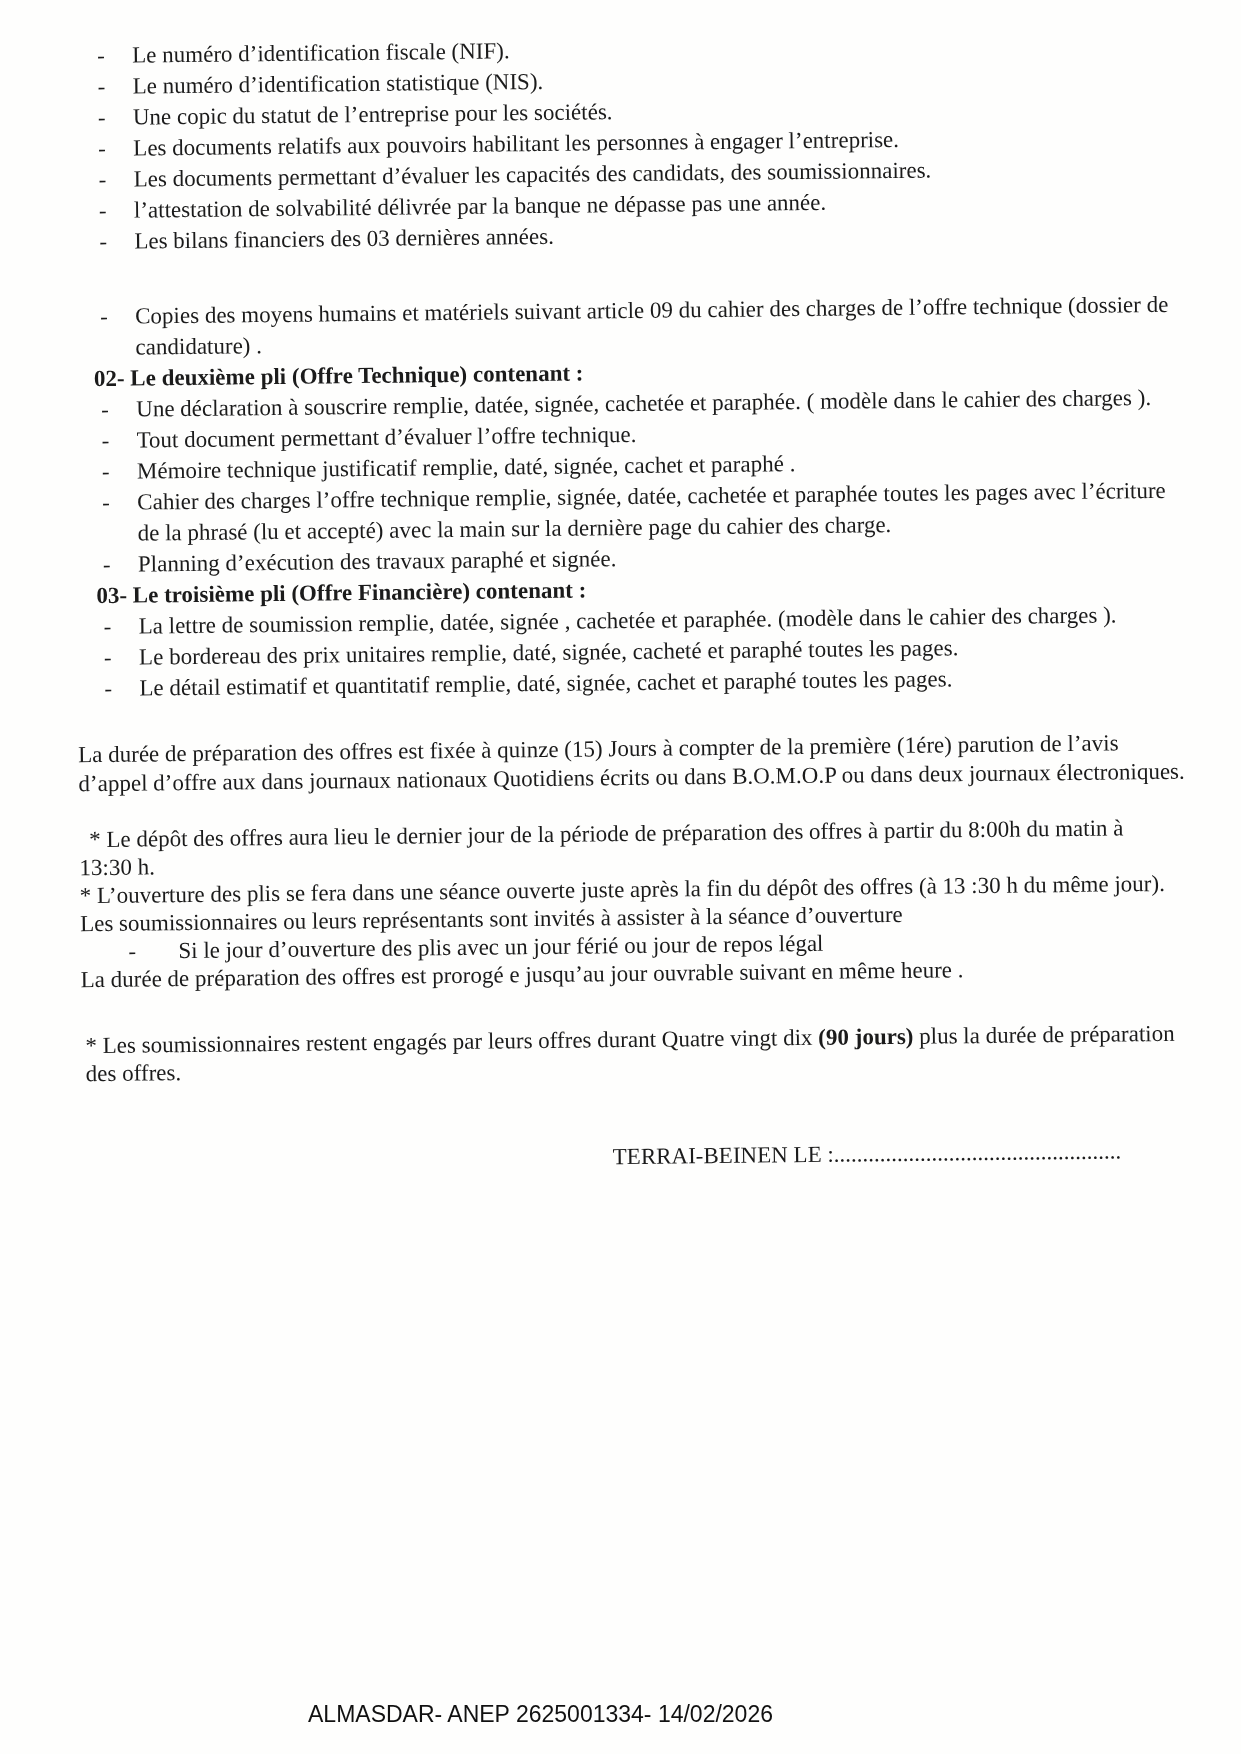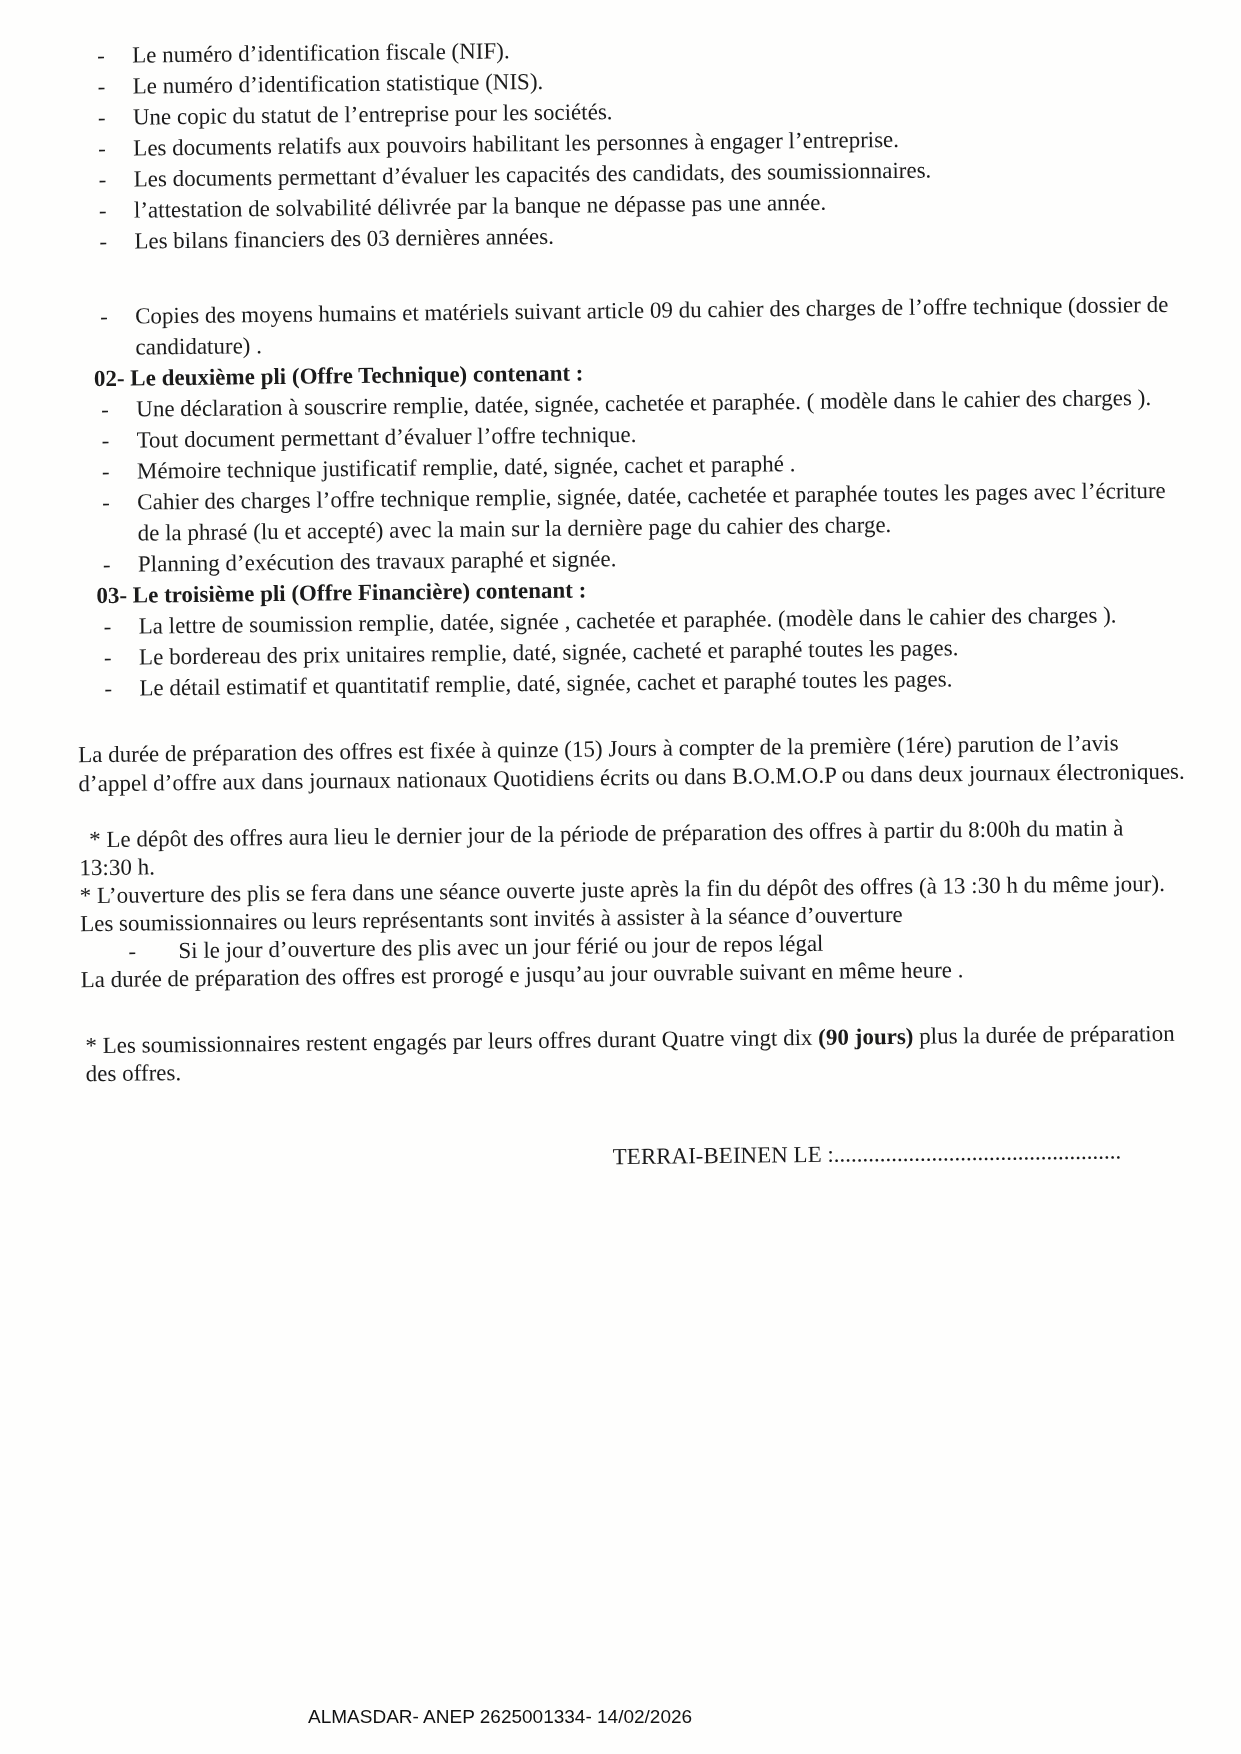--- a/index.html
+++ b/index.html
@@ -25,21 +25,21 @@
   .notes{margin-top:28px;}
   .note-line{line-height:28px;}
   .pad-star{padding-left:10px;}
   .engagement{margin-top:38px;padding-left:4px;line-height:28px;}
   .bold{font-weight:bold;}
   .signature{margin-top:62px;margin-left:530px;white-space:nowrap;}
   .footer{
     margin-top:auto;
     margin-left:238px;
     font-family:"Liberation Sans", sans-serif;
-    font-size:19px;
+    font-size:23px;
     color:#111;
   }
 </style>
 </head>
 <body>
 
 <div class="page">
   <div class="scan">
 
     <div>

